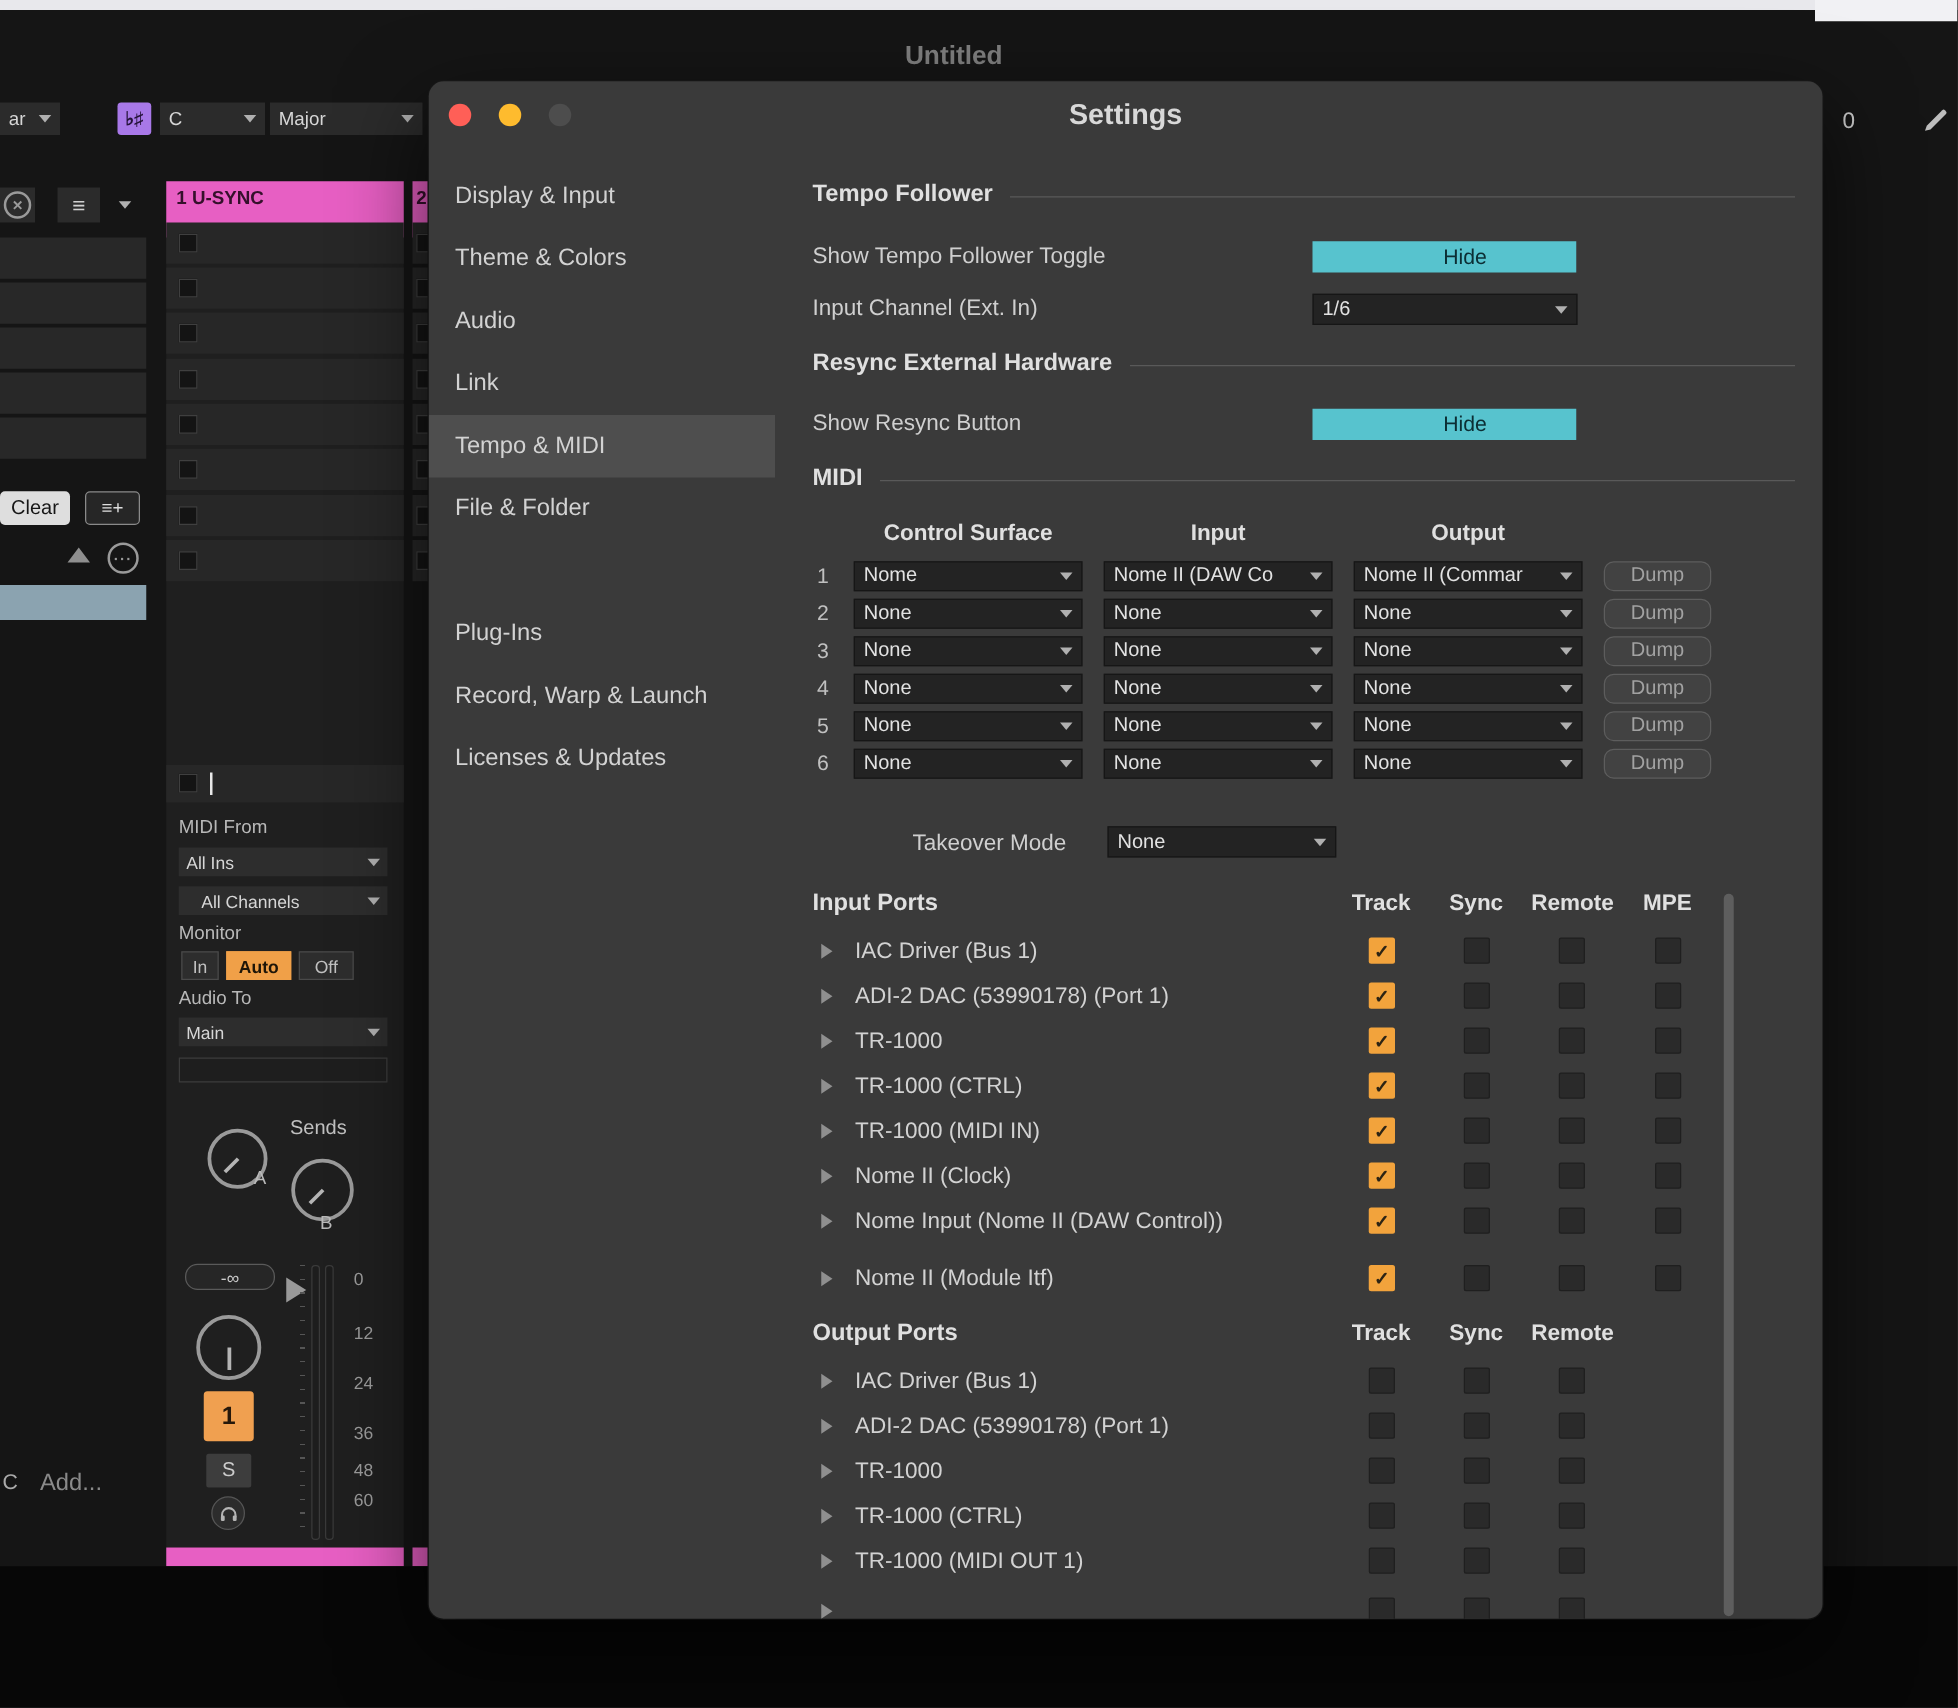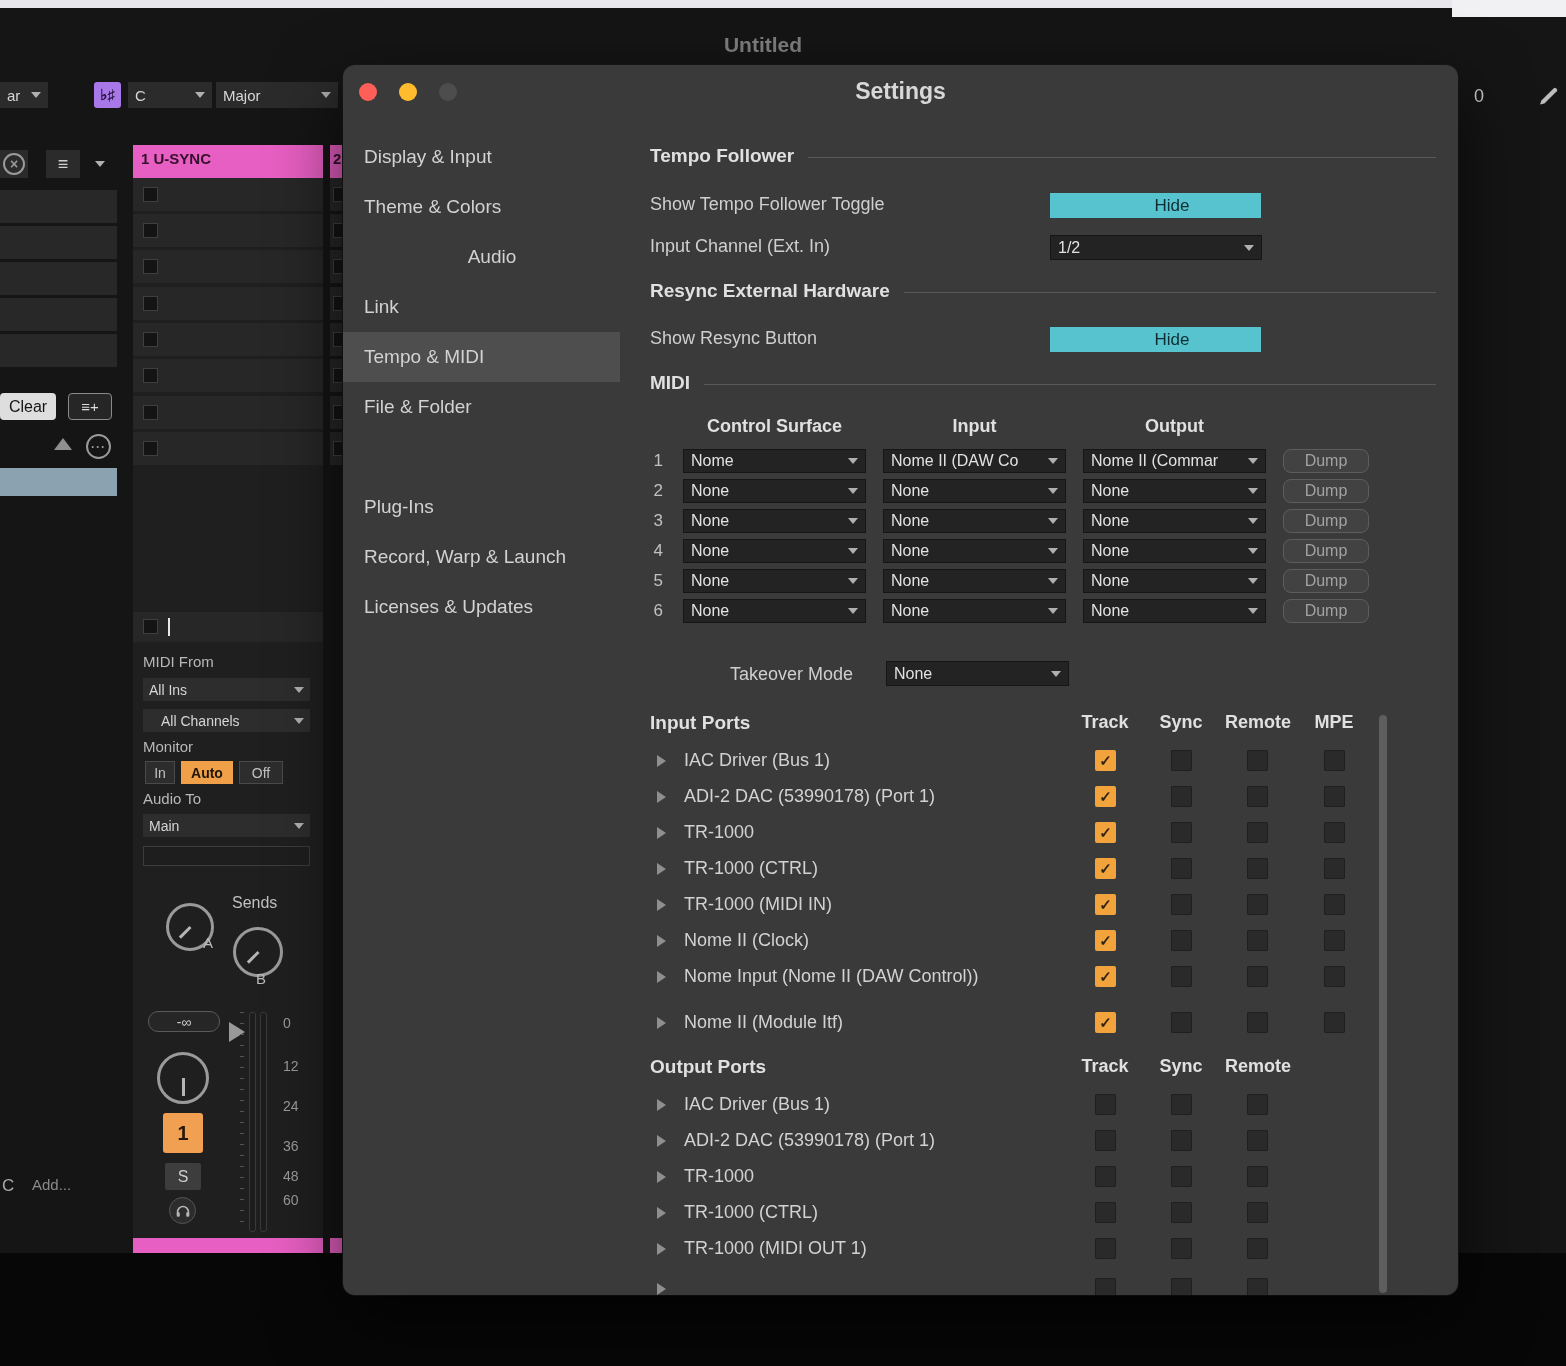--- a/index.html
+++ b/index.html
@@ -244,53 +244,53 @@
   <div class="solobox" style="left:165px; top:1163px; width:36px; height:27px;">S</div>
   <div class="cuebtn" style="left:169px; top:1197px;">
     <svg viewBox="0 0 20 20" width="18" height="18">
       <path d="M4 13 v-2 a6 6 0 0 1 12 0 v2" fill="none" stroke="#b5b5b5" stroke-width="1.8"></path>
       <rect x="3" y="11.5" width="3.4" height="5" rx="1.2" fill="#b5b5b5"></rect>
       <rect x="13.6" y="11.5" width="3.4" height="5" rx="1.2" fill="#b5b5b5"></rect>
     </svg>
   </div>
 
   <div class="t" style="left:2px; top:1176px; font-size:17px; color:#aaaaaa;">C</div>
-  <div class="t" style="left:32px; top:1176px; font-size:15px; color:#8a8a8a;">Add...</div>
+  <div class="t" style="left:32px; top:1176px; font-size:19px; color:#8a8a8a;">Add...</div>
 
   <div class="pinkbar" style="left:133px; width:190px;"></div>
   <div class="pinkbar" style="left:330px; width:13px;"></div>
 
   <div class="botstrip"></div>
 
   <div id="dlg">
 
     <span class="tl" style="left:16px; background:#ff5f57;"></span>
     <span class="tl" style="left:56px; background:#febb2e;"></span>
     <span class="tl" style="left:96px; background:#4d4d4d;"></span>
     <div class="dlgtitle">Settings</div>
 
     <div class="side-item" style="top:67px;">Display &amp; Input</div>
     <div class="side-item" style="top:117px;">Theme &amp; Colors</div>
-    <div class="side-item" style="top:167px;text-align:center;">Audio</div>
+    <div class="side-item" style="top:167px;">Audio</div>
     <div class="side-item" style="top:217px;">Link</div>
     <div class="side-item selected" style="top:267px;">Tempo &amp; MIDI</div>
     <div class="side-item" style="top:317px;">File &amp; Folder</div>
     <div class="side-item" style="top:417px;">Plug-Ins</div>
     <div class="side-item" style="top:467px;">Record, Warp &amp; Launch</div>
     <div class="side-item" style="top:517px;">Licenses &amp; Updates</div>
 
     <div class="sec" style="top:80px;">
       <span class="h">Tempo Follower</span>
         <span class="ln"></span>
     </div>
     <div class="lab" style="left:307px; top:129px;">Show Tempo Follower Toggle</div>
     <div class="btn-cyan" style="left:707px; top:128px;">Hide</div>
     <div class="lab" style="left:307px; top:171px;">Input Channel (Ext. In)</div>
     <div class="sel" style="left:707px; top:170px; width:212px;">
-      <span class="lbl">1/2</span>
+      <span class="lbl">1/6</span>
       <span class="caret"></span>
     </div>
 
     <div class="sec" style="top:215px;">
       <span class="h">Resync External Hardware</span>
         <span class="ln"></span>
     </div>
     <div class="lab" style="left:307px; top:263px;">Show Resync Button</div>
     <div class="btn-cyan" style="left:707px; top:262px;">Hide</div>
 

